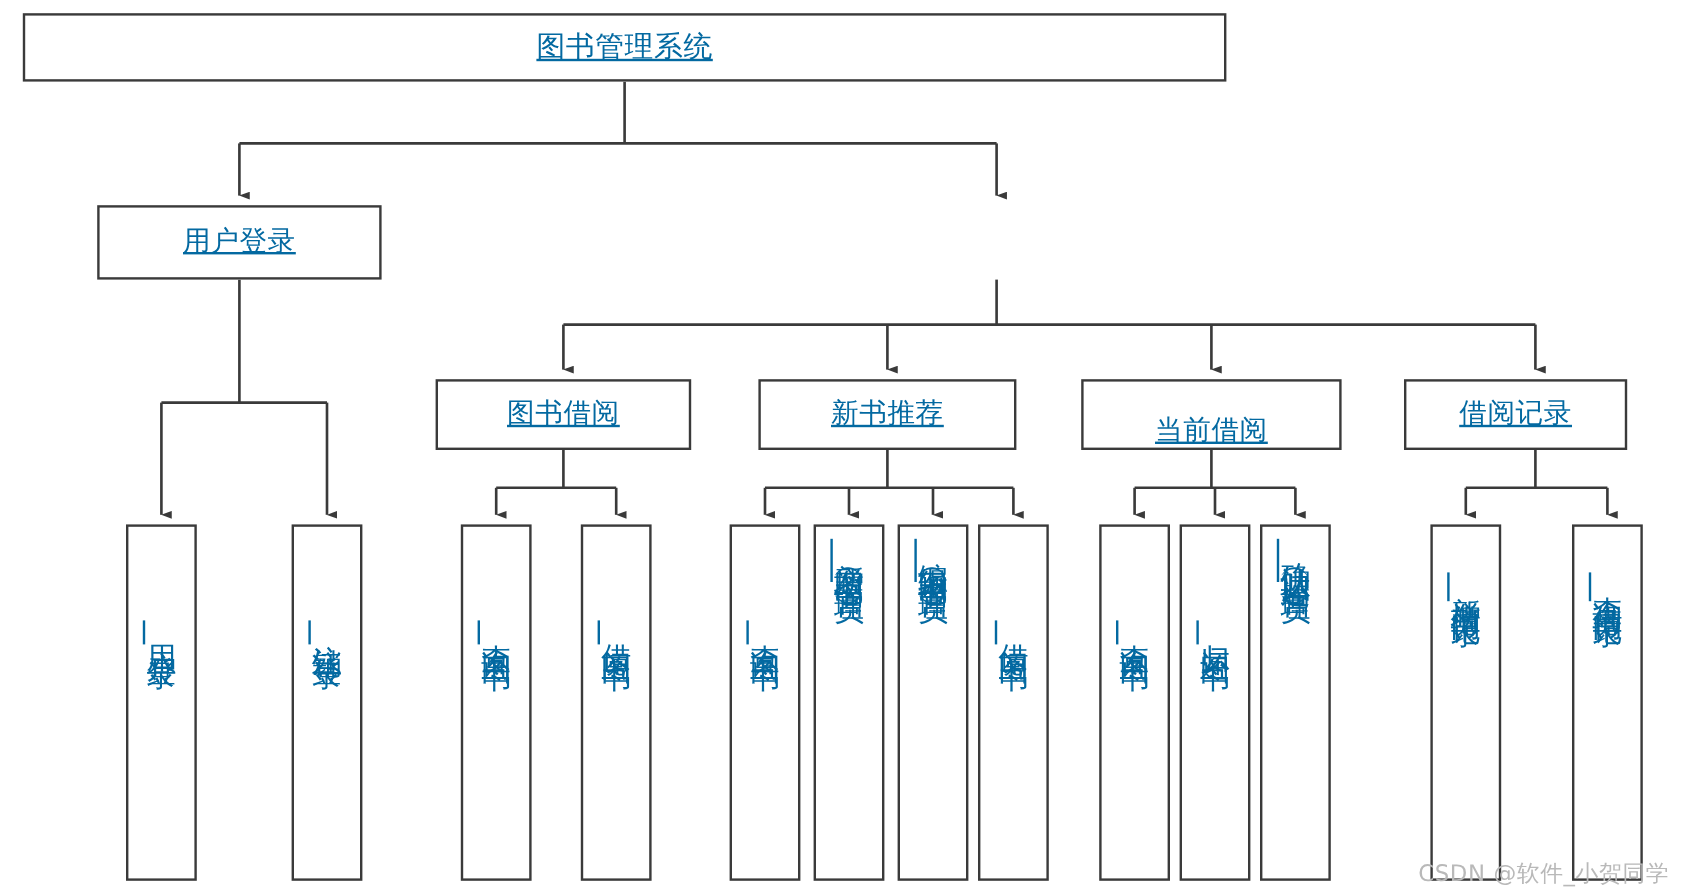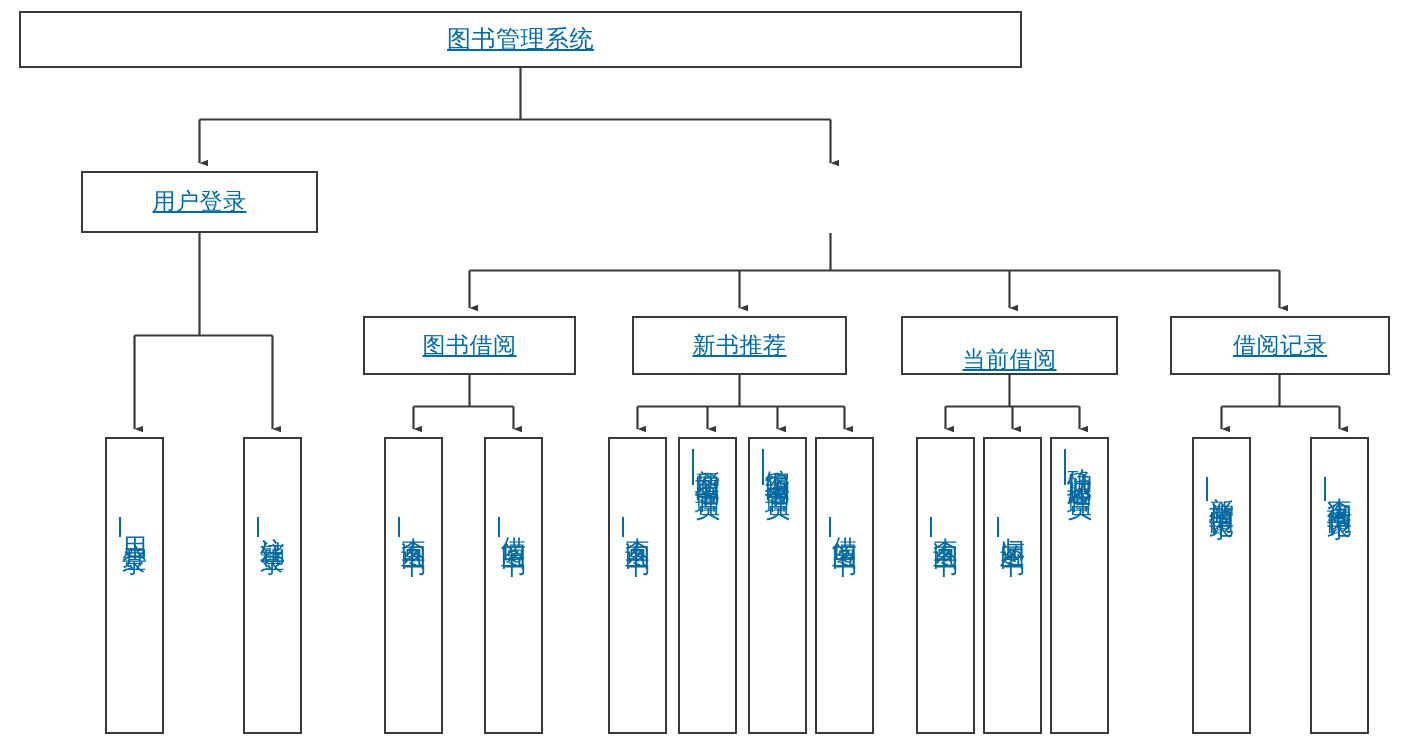--- a/index.html
+++ b/index.html
@@ -153,21 +153,21 @@
   </div>
 
   <div class="node horiz" style="left:632px; top:316px; width:215px; height:59px;">
     <span class="node-label">新书推荐</span>
   </div>
 
   <div class="node horiz" style="left:901px; top:316px; width:217px; height:59px;align-items:flex-end;">
     <span class="node-label">当前借阅</span>
   </div>
 
-  <div class="node horiz" style="left:1170px; top:316px; width:220px; height:59px;">
+  <div class="node horiz" style="left:1170px; top:316px; width:186px; height:59px;">
     <span class="node-label">借阅记录</span>
   </div>
 
   <div class="node leaf" style="left:105px; top:437px; width:59px; height:297px; padding-top:78px;">
     <span class="node-label">用户登录</span>
   </div>
 
   <div class="node leaf" style="left:243px; top:437px; width:59px; height:297px; padding-top:78px;">
     <span class="node-label">注销登录</span>
   </div>
@@ -209,14 +209,15 @@
   </div>
 
   <div class="node leaf tall-text" style="left:1192px; top:437px; width:59px; height:297px; padding-top:38px;">
     <span class="node-label">新增借阅记录</span>
   </div>
 
   <div class="node leaf tall-text" style="left:1310px; top:437px; width:59px; height:297px; padding-top:38px;">
     <span class="node-label">查询借阅记录</span>
   </div>
 
+  <div class="watermark">CSDN @软件_小贺同学</div>
 
 </div>
 
 </body></html>

